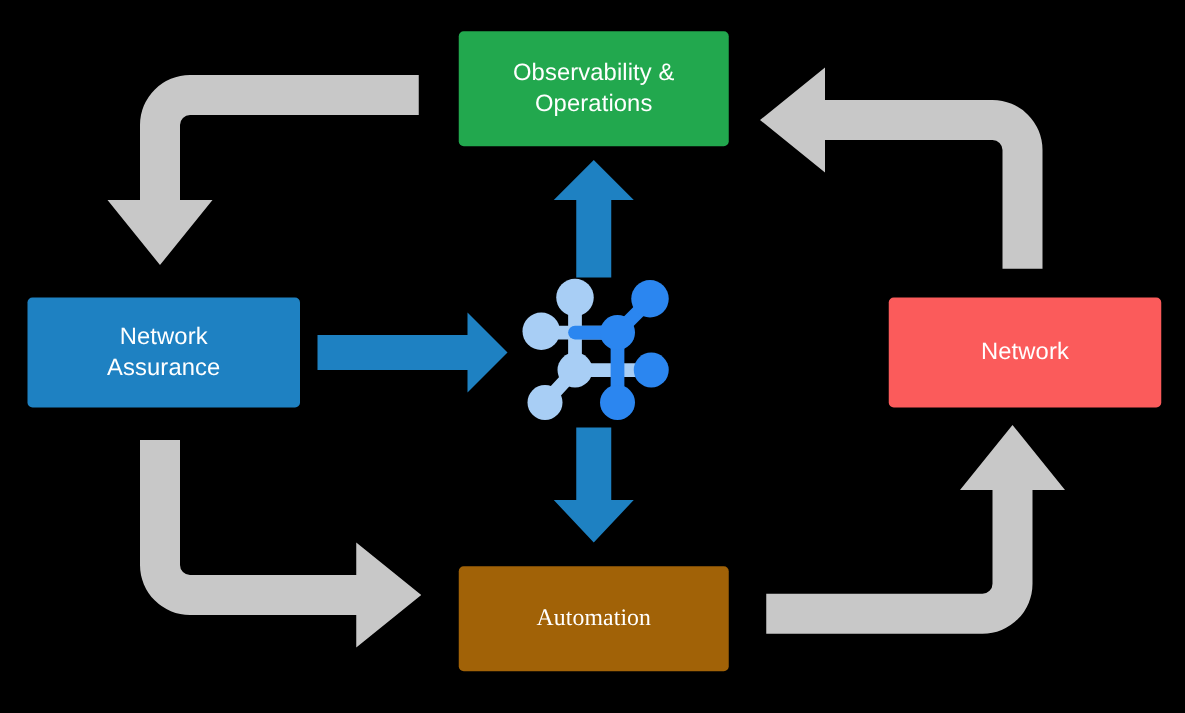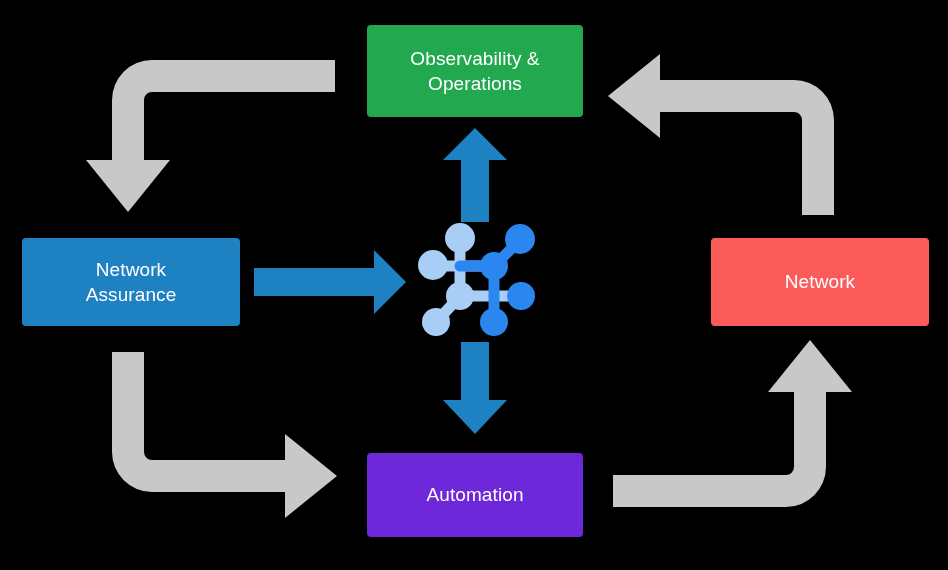--- a/index.html
+++ b/index.html
@@ -95,21 +95,21 @@
       <span>Assurance</span>
     </div>
   </div>
 
   <div class="node-box" id="box-infrastructure" style="background: rgb(251, 91, 91); color: rgb(255, 255, 255);">
     <div>
       <span>Network</span>
     </div>
   </div>
 
-  <div class="node-box" id="box-automation" style="background: #6d28d9; color: rgb(255, 255, 255);">
+  <div class="node-box" id="box-automation" style="background: #a16207; color: rgb(255, 255, 255); font-family: Liberation Serif, serif;">
     <div>
       <span>Automation</span>
     </div>
   </div>
 
   <svg class="layer" viewBox="0 0 948 570">
 
     <g>
       <path class="blue-arrow" d="M 254,268 L 374,268 L 374,250 L 406,282 L 374,314 L 374,296 L 254,296 Z" fill="#1E81C2"></path>
     </g>

